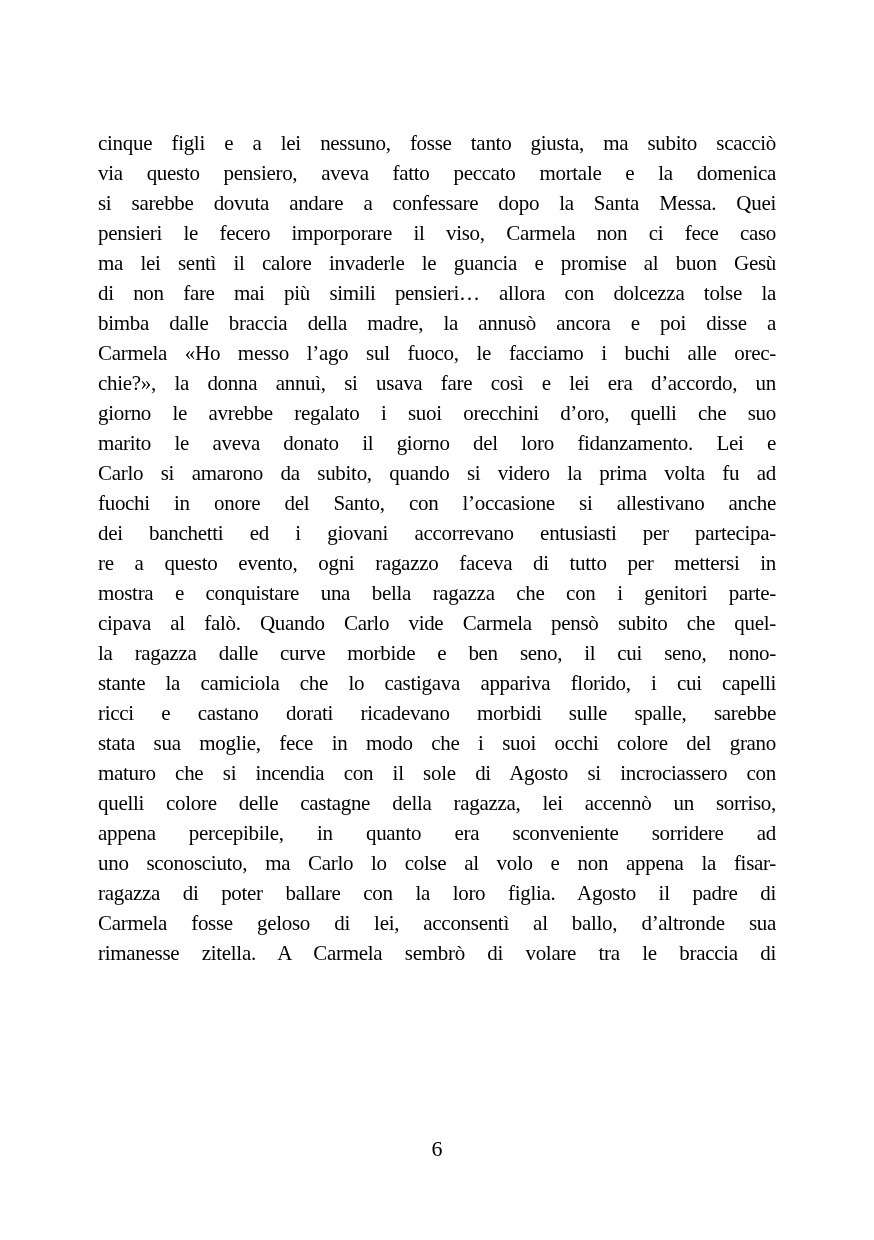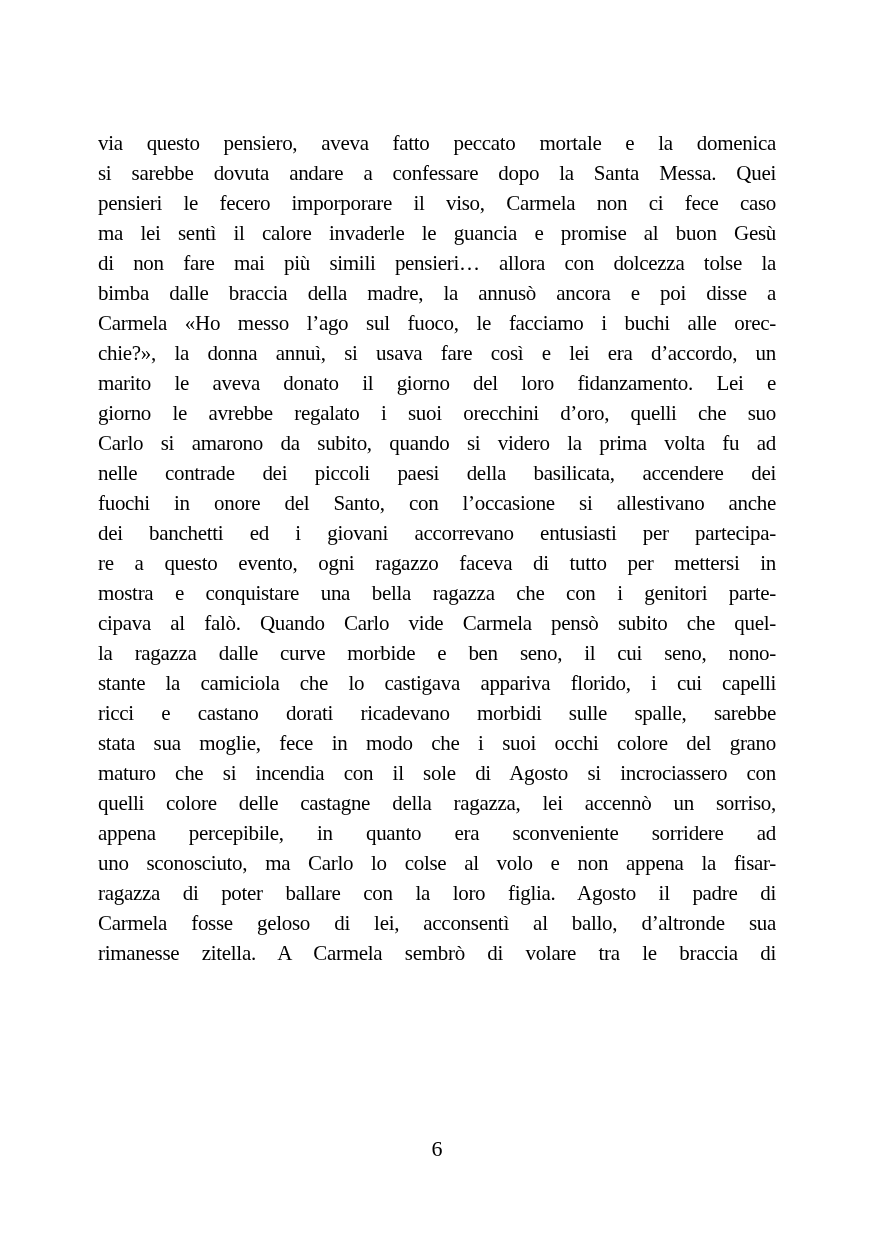--- a/index.html
+++ b/index.html
@@ -40,32 +40,32 @@
     text-align: center;
     font-size: 22px;
     line-height: 30px;
   }
 </style>
 </head>
 <body>
 
 <div class="page">
   <div class="text-block">
+      <div class="line">cinque figli e a lei nessuno, fosse tanto giusta, ma subito scacciò</div>
       <div class="line">via questo pensiero, aveva fatto peccato mortale e la domenica</div>
       <div class="line">si sarebbe dovuta andare a confessare dopo la Santa Messa. Quei</div>
       <div class="line">pensieri le fecero imporporare il viso, Carmela non ci fece caso</div>
       <div class="line">ma lei sentì il calore invaderle le guancia e promise al buon Gesù</div>
       <div class="line">di non fare mai più simili pensieri… allora con dolcezza tolse la</div>
       <div class="line">bimba dalle braccia della madre, la annusò ancora e poi disse a</div>
       <div class="line">Carmela «Ho messo l’ago sul fuoco, le facciamo i buchi alle orec-</div>
       <div class="line">chie?», la donna annuì, si usava fare così e lei era d’accordo, un</div>
+      <div class="line">giorno le avrebbe regalato i suoi orecchini d’oro, quelli che suo</div>
       <div class="line">marito le aveva donato il giorno del loro fidanzamento. Lei e</div>
-      <div class="line">giorno le avrebbe regalato i suoi orecchini d’oro, quelli che suo</div>
       <div class="line">Carlo si amarono da subito, quando si videro la prima volta fu ad</div>
-      <div class="line">nelle contrade dei piccoli paesi della basilicata, accendere dei</div>
       <div class="line">fuochi in onore del Santo, con l’occasione si allestivano anche</div>
       <div class="line">dei banchetti ed i giovani accorrevano entusiasti per partecipa-</div>
       <div class="line">re a questo evento, ogni ragazzo faceva di tutto per mettersi in</div>
       <div class="line">mostra e conquistare una bella ragazza che con i genitori parte-</div>
       <div class="line">cipava al falò. Quando Carlo vide Carmela pensò subito che quel-</div>
       <div class="line">la ragazza dalle curve morbide e ben seno, il cui seno, nono-</div>
       <div class="line">stante la camiciola che lo castigava appariva florido, i cui capelli</div>
       <div class="line">ricci e castano dorati ricadevano morbidi sulle spalle, sarebbe</div>
       <div class="line">stata sua moglie, fece in modo che i suoi occhi colore del grano</div>
       <div class="line">maturo che si incendia con il sole di Agosto si incrociassero con</div>

